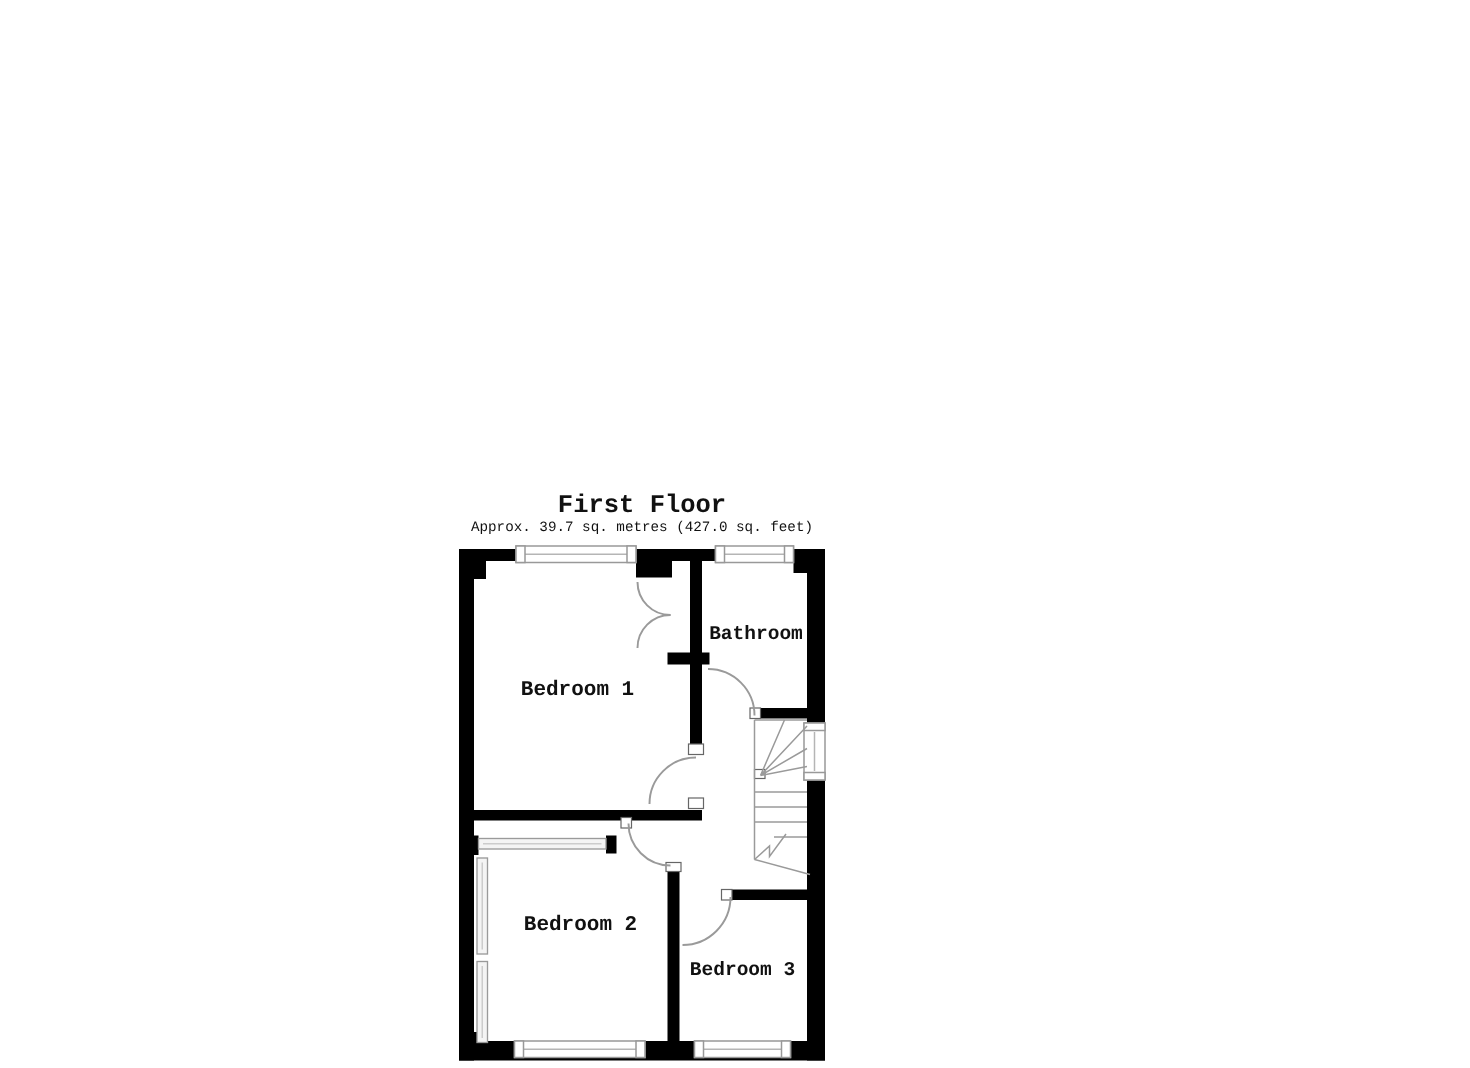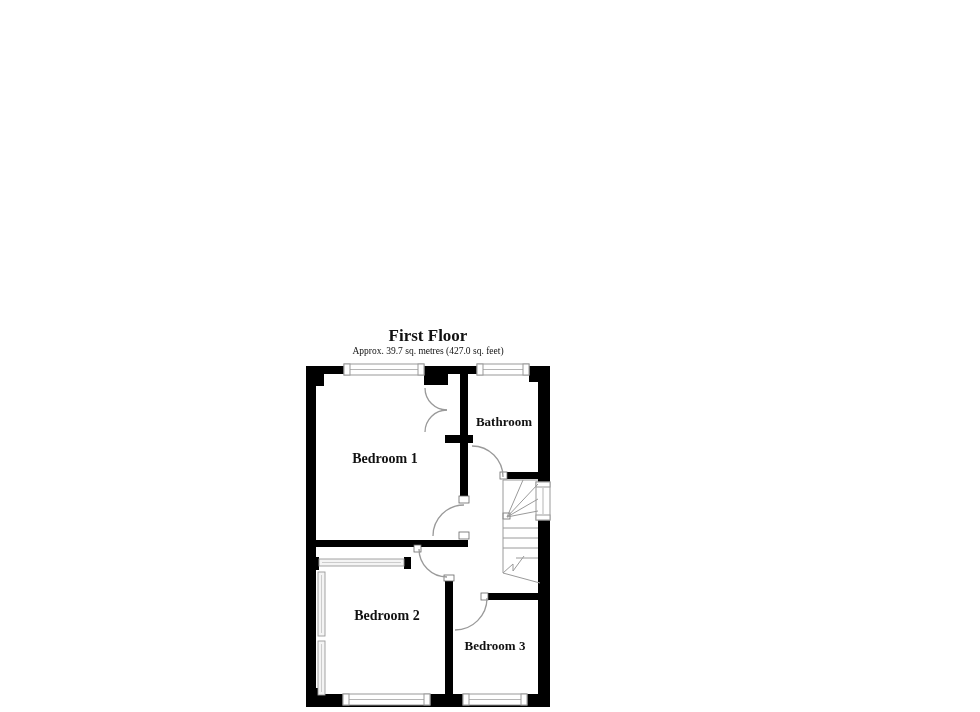--- a/index.html
+++ b/index.html
@@ -8,21 +8,21 @@
     --soft:#bbbbbb;
     --text:#111111;
     --bg:#ffffff;
   }
   html,body{margin:0;padding:0;background:var(--bg);}
   .page{
     position:relative;
     width:968px;height:712px;
     background:var(--bg);
     overflow:hidden;
-    font-family:Liberation Serif, serif;
+    font-family:Liberation Mono, monospace;
   }
   svg{display:block;}
   .wall{fill:var(--wall);stroke:none;}
   .jamb{fill:#ffffff;stroke:#666666;stroke-width:0.8;}
   .win{fill:#ffffff;stroke:#999999;stroke-width:1;}
   .win-mid{stroke:#b5b5b5;stroke-width:1;fill:none;}
   .arc{stroke:var(--line);stroke-width:1.3;fill:none;}
   .stair{stroke:#9a9a9a;stroke-width:1;fill:none;}
   .cup{fill:#f4f4f4;stroke:#9a9a9a;stroke-width:0.9;}
   .cup-mid{stroke:#cccccc;stroke-width:1;fill:none;}

